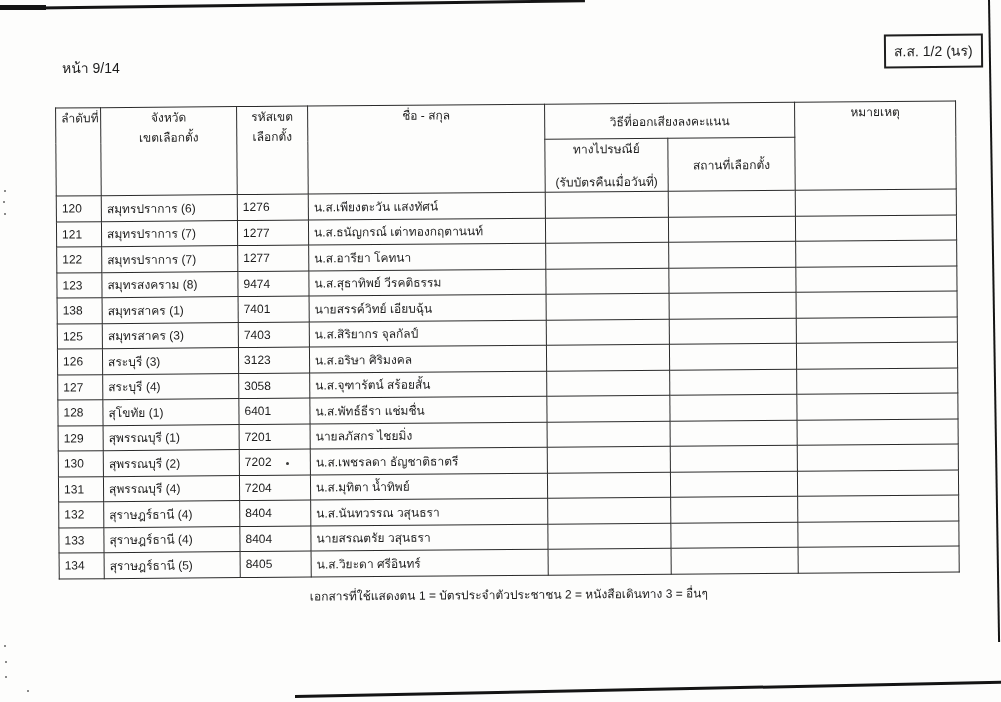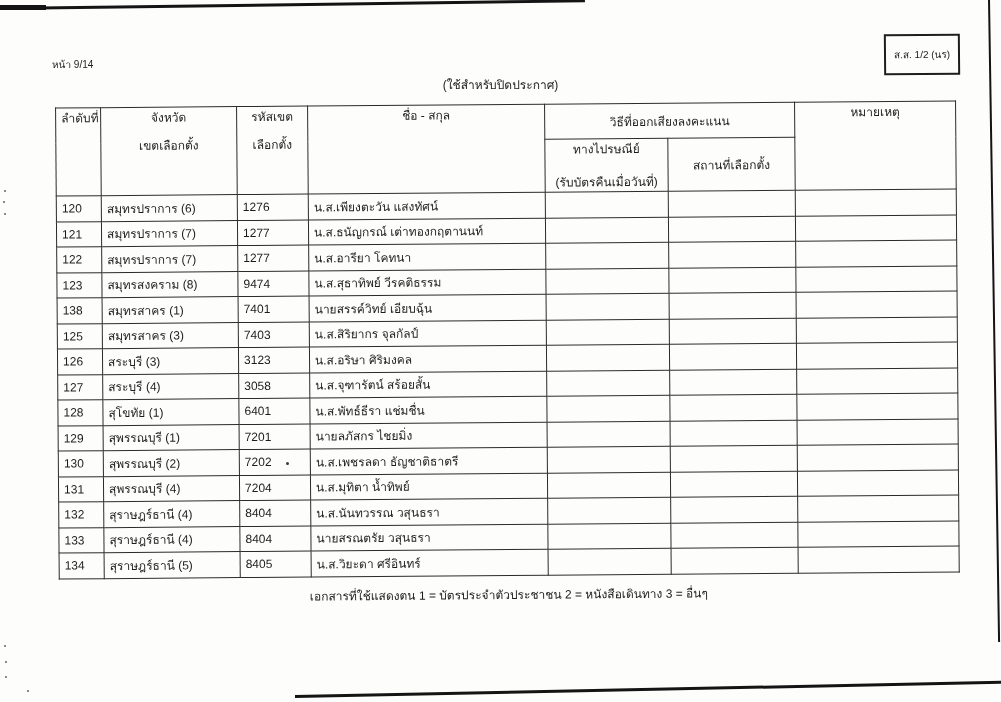--- a/index.html
+++ b/index.html
@@ -10,36 +10,36 @@
   }
   
   .edge{position:absolute;background:#141414;}
   .edge-top{left:0;top:7px;width:585px;height:2.6px;transform:rotate(-0.75deg);transform-origin:left center;}
   .edge-top-blob{left:0;top:5px;width:46px;height:5px;}
   .edge-right{left:988px;top:0;width:2.2px;height:642px;transform:rotate(-0.9deg);transform-origin:top left;}
   .edge-bottom{left:295px;top:695px;width:712px;height:2.6px;transform:rotate(-1.15deg);transform-origin:left center;}
   .speck{position:absolute;width:2px;height:2px;background:#8a8a8a;}
   .stray-dot{position:absolute;left:286px;top:462px;width:3px;height:3px;background:#3a3a3a;border-radius:50%;}
   
-  .page-label{position:absolute;left:52px;top:57px;font-size:10px;}
+  .page-label{position:absolute;left:62px;top:57px;font-size:14px;}
   .form-code-box{
     position:absolute;left:884px;top:34px;border:2px solid #1e1e1e;
-    padding:11px 8px;font-size:10px;transform:rotate(-0.5deg);white-space:nowrap;
+    padding:4px 8px;font-size:14px;transform:rotate(-0.5deg);white-space:nowrap;
   }
   .usage-note{position:absolute;left:0;top:75px;width:1001px;text-align:center;font-size:12px;}
   
   .doc-rotate{position:absolute;left:57px;top:104px;width:900px;transform:rotate(-0.45deg);transform-origin:center;}
   table.doc{border-collapse:collapse;width:900px;table-layout:fixed;}
   table.doc th,table.doc td{
     border:1.5px solid #2b2b2b;font-weight:normal;font-size:12px;
     padding:0 5px;overflow:hidden;white-space:nowrap;
   }
   thead th{text-align:center;}
   .th-seq,.th-prov,.th-code{vertical-align:top;padding-top:11px;}
-  .hdr-line2{margin-top:9px;}
+  .hdr-line2{margin-top:1px;}
   .th-name{vertical-align:top;padding-top:5px;}
   .th-method{height:34px;vertical-align:middle;}
   .th-remark{vertical-align:top;padding-top:6px;}
   .row2 th{height:46px;vertical-align:middle;}
   .th-postal .hdr-line2{margin-top:14px;}
   tbody tr{height:25.5px;}
   td.c-seq{text-align:left;}
   td.c-code{text-align:left;}
   td.c-prov,td.c-name{text-align:left;}
   .footer-note{margin-top:9px;text-align:center;font-size:12px;}
@@ -57,21 +57,20 @@
   <div class="speck" style="left:3px;top:201px;"></div>
   <div class="speck" style="left:4px;top:213px;"></div>
   <div class="speck" style="left:4px;top:645px;"></div>
   <div class="speck" style="left:5px;top:661px;"></div>
   <div class="speck" style="left:5px;top:676px;"></div>
   <div class="speck" style="left:27px;top:690px;"></div>
   <div class="stray-dot"></div>
 
   <div class="page-label">หน้า 9/14</div>
   <div class="form-code-box">ส.ส. 1/2 (นร)</div>
-  <div class="usage-note">(ใช้สำหรับปิดประกาศ)</div>
 
   <div class="doc-rotate">
     <table class="doc">
       <colgroup>
         <col style="width:45px">
           <col style="width:136px">
           <col style="width:71px">
         <col style="width:237px">
           <col style="width:123px">
           <col style="width:127px">

